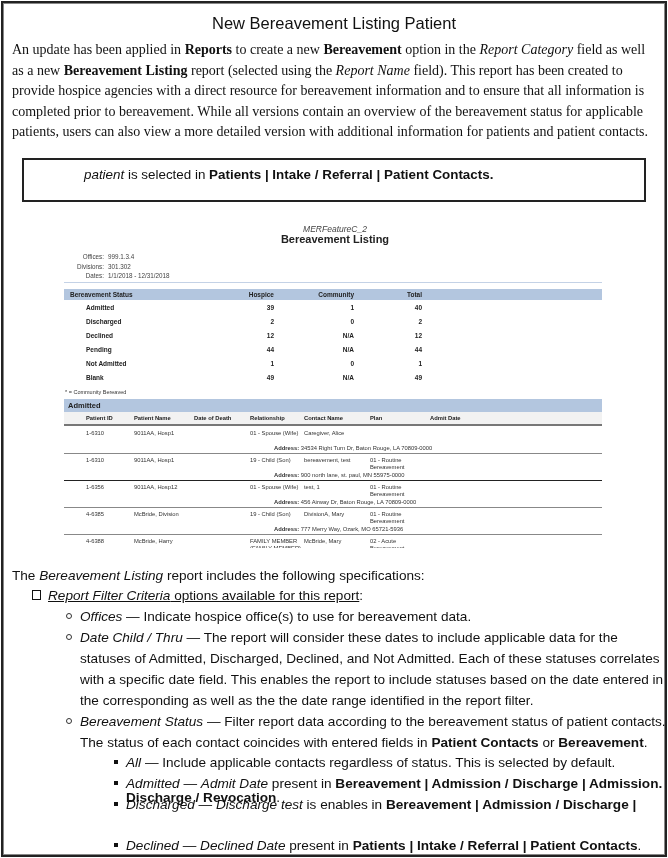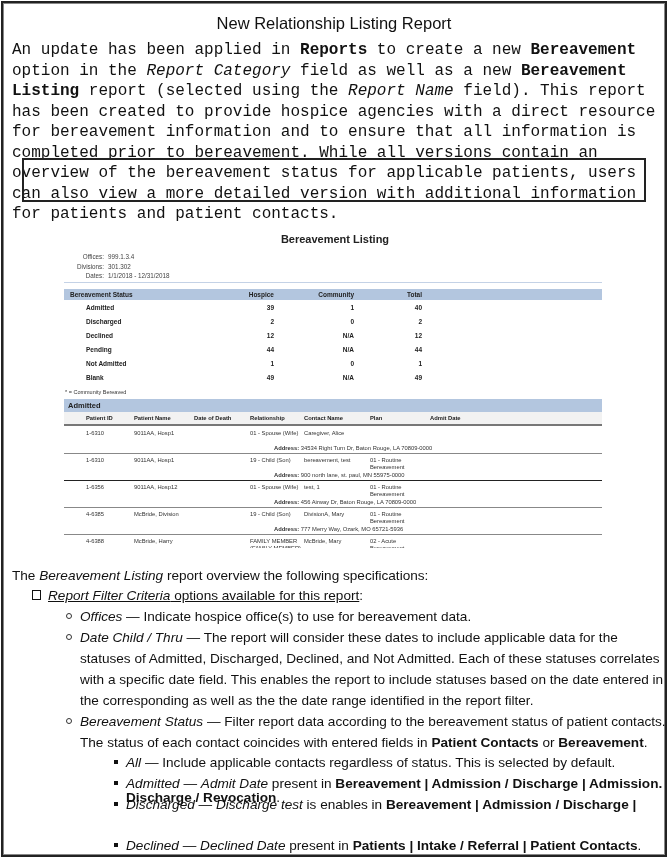--- a/index.html
+++ b/index.html
@@ -1,19 +1,19 @@
 <!DOCTYPE html>
 <html><head>
 <meta charset="utf-8">
 <style>
   html, body { margin: 0; padding: 0; background: #ffffff; }
   body { width: 668px; height: 858px; position: relative; overflow: hidden; font-family: "DejaVu Sans", sans-serif; color: #111; }
   .frame { position: absolute; left: 1px; top: 1px; width: 662px; height: 852px; border: 2px solid #222; box-shadow: 0 0 0 1px #888 inset; }
   .title { position: absolute; top: 14px; left: 0; width: 668px; text-align: center; font-size: 16.5px; font-family: "Liberation Sans", sans-serif; }
-  .intro { position: absolute; top: 40px; left: 12px; width: 648px; font-size: 16px; line-height: 20.5px; font-family: Liberation Mono, monospace; }
+  .intro { position: absolute; top: 40px; left: 12px; width: 648px; font-size: 14px; line-height: 20.5px; font-family: Liberation Serif, serif; }
   b { font-weight: bold; }
   i { font-style: italic; }
   .note { position: absolute; top: 158px; left: 22px; width: 624px; height: 44px; border: 2px solid #222; box-sizing: border-box; padding: 5px 8px 0 8px; font-family: "Liberation Sans", sans-serif; font-size: 13.4px; line-height: 19px; }
   .note .label { font-weight: bold; display: inline-block; width: 44px; }
   .note .line2 { padding-left: 52px; }
   
   .report { position: absolute; top: 216px; left: 62px; width: 540px; height: 332px; overflow: hidden; font-family: "Liberation Sans", sans-serif; color: #222; }
   .r-sub { position: absolute; top: 8px; left: 0; width: 546px; text-align: center; font-size: 8.5px; font-style: italic; color: #444; }
   .r-title { position: absolute; top: 17px; left: 0; width: 546px; text-align: center; font-size: 11px; font-weight: bold; }
   .r-meta { position: absolute; left: 0; font-size: 6.3px; color: #444; }
@@ -41,28 +41,30 @@
   .bullet-box { display: inline-block; width: 7px; height: 8px; border: 1.5px solid #111; margin-right: 7px; vertical-align: 0px; }
   .circle { display: inline-block; width: 4px; height: 4px; border: 1px solid #333; border-radius: 50%; margin-right: 8px; vertical-align: 2px; }
   .square { display: inline-block; width: 4px; height: 4px; background: #111; margin-right: 8px; vertical-align: 3px; }
   u { text-decoration: underline; }
 </style>
 </head>
 <body>
 
 <div class="frame"></div>
 
-<div class="title">New Relationship Listing Report</div>
+<div class="title">New Bereavement Listing Patient</div>
 
 <div class="intro"><span>An update has been applied in </span><b>Reports</b><span> to create a new </span><b>Bereavement</b><span> option in the </span><i>Report Category</i><span> field as well as a new </span><b>Bereavement Listing</b><span> report (selected using the </span><i>Report Name</i><span> field). This report has been created to provide hospice agencies with a direct resource for bereavement information and to ensure that all information is completed prior to bereavement. While all versions contain an overview of the bereavement status for applicable patients, users can also view a more detailed version with additional information for patients and patient contacts.</span></div>
 
 <div class="note">
+  <div class="line2"><i>patient</i><span> is selected in </span><b>Patients | Intake / Referral | Patient Contacts.</b></div>
 </div>
 
 <div class="report">
+  <div class="r-sub">MERFeatureC_2</div>
   <div class="r-title">Bereavement Listing</div>
   <div class="r-meta" style="top:37px"><span class="k">Offices:</span><span>999.1.3.4</span></div>
   <div class="r-meta" style="top:47px"><span class="k">Divisions:</span><span>301.302</span></div>
   <div class="r-meta" style="top:56px"><span class="k">Dates:</span><span>1/1/2018 - 12/31/2018</span></div>
   <div class="r-divider"></div>
 
   <div class="sum-head">
     <span class="c-status">Bereavement Status</span>
     <span class="c-hosp">Hospice</span>
     <span class="c-comm">Community</span>
@@ -164,21 +166,21 @@
         <span class="col col-name" style="top: 2px;">McBride, Harry</span>
         <span class="col col-rel" style="top: 2px;">FAMILY MEMBER</span>
         <span class="col col-contact" style="top: 2px;">McBride, Mary</span>
         <span class="col col-plan" style="top: 2px;">02 - Acute</span>
         <span class="col col-plan" style="top: 9px;">Bereavement</span>
         <span class="col col-rel" style="top: 9px;">(FAMILY MEMBER)</span>
       </div>
     </div>
 </div>
 
-<div class="spec" style="top:566px"><span>The </span><i>Bereavement Listing</i><span> report overview the following specifications:</span></div>
+<div class="spec" style="top:566px"><span>The </span><i>Bereavement Listing</i><span> report includes the following specifications:</span></div>
 
 <div class="spec" style="top:586px; left:32px"><span class="bullet-box"></span><u><i>Report Filter Criteria</i><span> options available for this report</span></u><span>:</span></div>
 
 <div class="spec" style="top:607px; left:66px"><span class="circle"></span><i>Offices</i><span> — Indicate hospice office(s) to use for bereavement data.</span></div>
 
 <div class="spec" style="top:628px; left:66px"><span class="circle"></span><i>Date Child / Thru</i><span> — The report will consider these dates to include applicable data for the</span></div>
 <div class="spec" style="top:649px; left:80px">statuses of Admitted, Discharged, Declined, and Not Admitted. Each of these statuses correlates</div>
 <div class="spec" style="top:670px; left:80px">with a specific date field. This enables the report to include statuses based on the date entered in</div>
 <div class="spec" style="top:691px; left:80px">the corresponding as well as the the date range identified in the report filter.</div>
 

